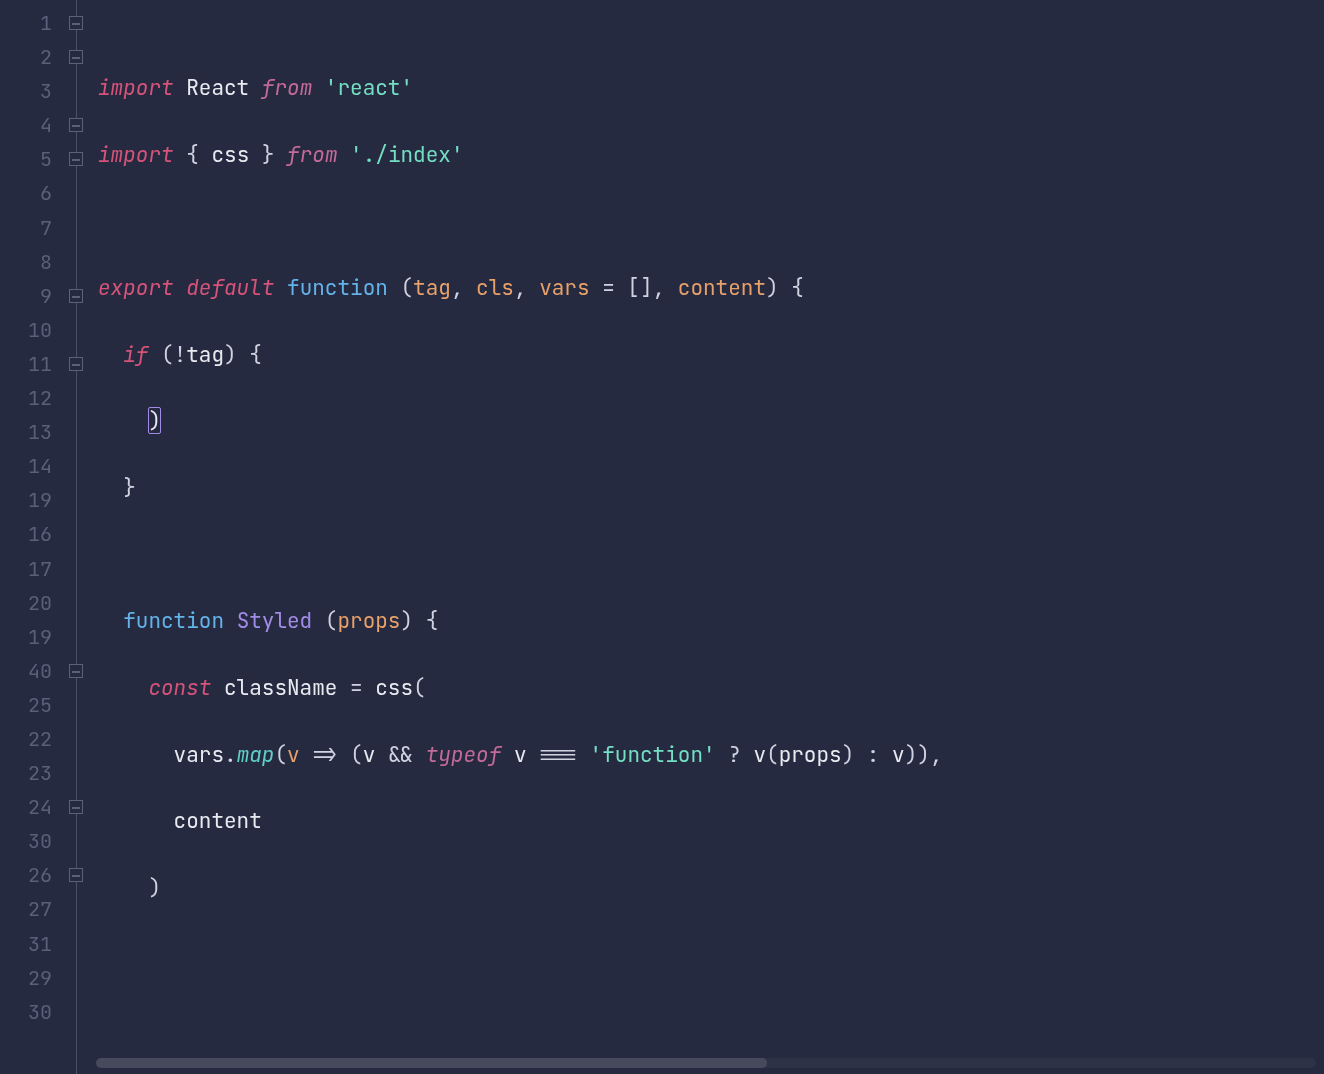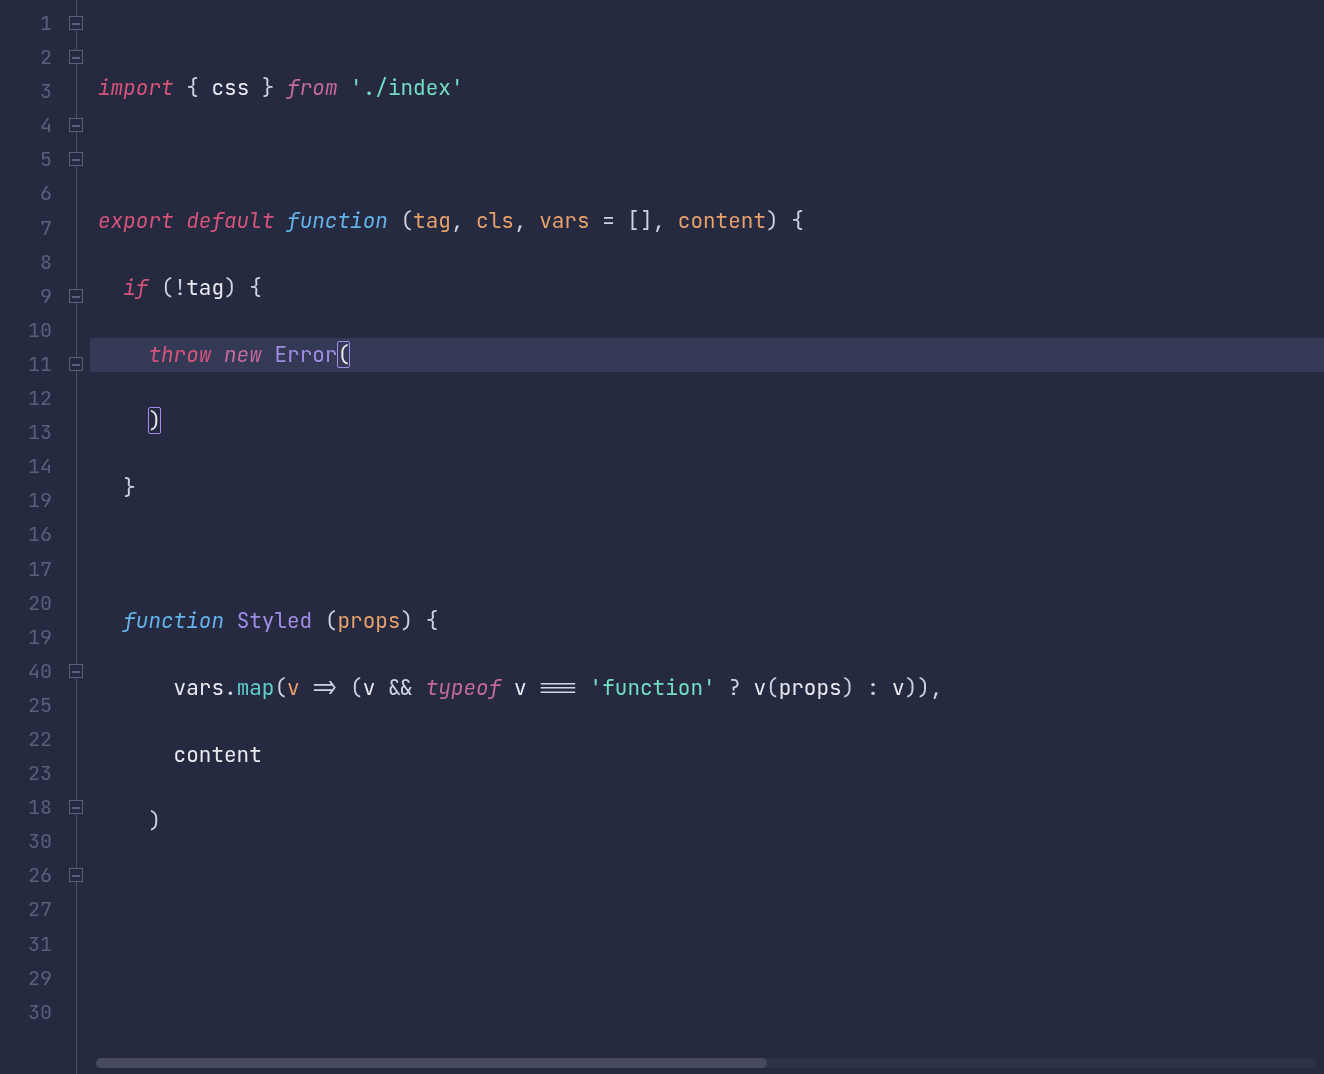--- a/index.html
+++ b/index.html
@@ -110,26 +110,26 @@
     position:absolute;
     left:-98px;
     right:0;
     top:0;bottom:0;
     background:var(--hl-bg);
     z-index:-1;
   }
   
   .kw{color:var(--kw-red);font-style:italic;}
   .kwi{color:var(--kw-ital);font-style:italic;}
-  .fn{color:var(--fn-blue);font-style:italic;}
+  .fn{color:var(--fn-blue);}
   .cls{color:var(--cls-violet);}
   .id{color:var(--white);}
   .pn{color:var(--punct-bright);}
   .str{color:var(--str);}
-  .prop{color:var(--prop-teal);}
+  .prop{color:var(--prop-teal);font-style:italic;}
   .prm{color:var(--orange);}
   .op{color:var(--op);}
   .bh{
     outline:1px solid var(--bracket-hl);
     outline-offset:-1px;
     border-radius:2px;
     color:var(--white);
   }
   .scrollbar-h{
     position:absolute;
@@ -167,21 +167,21 @@
     <div class="ln">14</div>
     <div class="ln">19</div>
     <div class="ln">16</div>
     <div class="ln">17</div>
     <div class="ln">20</div>
     <div class="ln">19</div>
     <div class="ln">40</div>
     <div class="ln">25</div>
     <div class="ln">22</div>
     <div class="ln">23</div>
-    <div class="ln">18</div>
+    <div class="ln">24</div>
     <div class="ln">30</div>
     <div class="ln">26</div>
     <div class="ln">27</div>
     <div class="ln">31</div>
     <div class="ln">29</div>
     <div class="ln">30</div>
   </div>
 
   <div class="foldcol">
     <div class="fold-line-v"></div>
@@ -230,29 +230,30 @@
         <div class="fold-handle minus"></div>
       </div>
     <div class="cell"></div>
     <div class="cell"></div>
     <div class="cell"></div>
     <div class="cell"></div>
   </div>
 
   <div class="code">
 
+<div class="row"><span class="kw">import</span> <span class="id">React</span> <span class="kwi">from</span> <span class="str">'react'</span></div>
 <div class="row"><span class="kw">import</span> <span class="pn">{</span> <span class="id">css</span> <span class="pn">}</span> <span class="kwi">from</span> <span class="str">'./index'</span></div>
 <div class="row"></div>
 <div class="row"><span class="kw">export</span> <span class="kw">default</span> <span class="fn">function</span> <span class="pn">(</span><span class="prm">tag</span><span class="pn">,</span> <span class="prm">cls</span><span class="pn">,</span> <span class="prm">vars</span> <span class="op">=</span> <span class="pn">[</span><span class="pn">]</span><span class="pn">,</span> <span class="prm">content</span><span class="pn">)</span> <span class="pn">{</span></div>
 <div class="row">  <span class="kw">if</span> <span class="pn">(</span><span class="op">!</span><span class="id">tag</span><span class="pn">)</span> <span class="pn">{</span></div>
-<div class="row hl">    <span class="kw">throw</span> <span class="kwi">new</span> <span class="cls">Error</span><span class="bh">(</span></div>
 <div class="row">    <span class="bh">)</span></div>
 <div class="row">  <span class="pn">}</span></div>
 <div class="row"></div>
 <div class="row">  <span class="fn">function</span> <span class="cls">Styled</span> <span class="pn">(</span><span class="prm">props</span><span class="pn">)</span> <span class="pn">{</span></div>
+<div class="row">    <span class="kw">const</span> <span class="id">className</span> <span class="op">=</span> <span class="id">css</span><span class="pn">(</span></div>
 <div class="row">      <span class="id">vars</span><span class="pn">.</span><span class="prop">map</span><span class="pn">(</span><span class="prm">v</span> <span class="op">=&gt;</span> <span class="pn">(</span><span class="id">v</span> <span class="op">&amp;&amp;</span> <span class="kwi">typeof</span> <span class="id">v</span> <span class="op">===</span> <span class="str">'function'</span> <span class="op">?</span> <span class="id">v</span><span class="pn">(</span><span class="id">props</span><span class="pn">)</span> <span class="op">:</span> <span class="id">v</span><span class="pn">)</span><span class="pn">)</span><span class="pn">,</span></div>
 <div class="row">      <span class="id">content</span></div>
 <div class="row">    <span class="pn">)</span></div>
 
 
 
 
 
 
 

